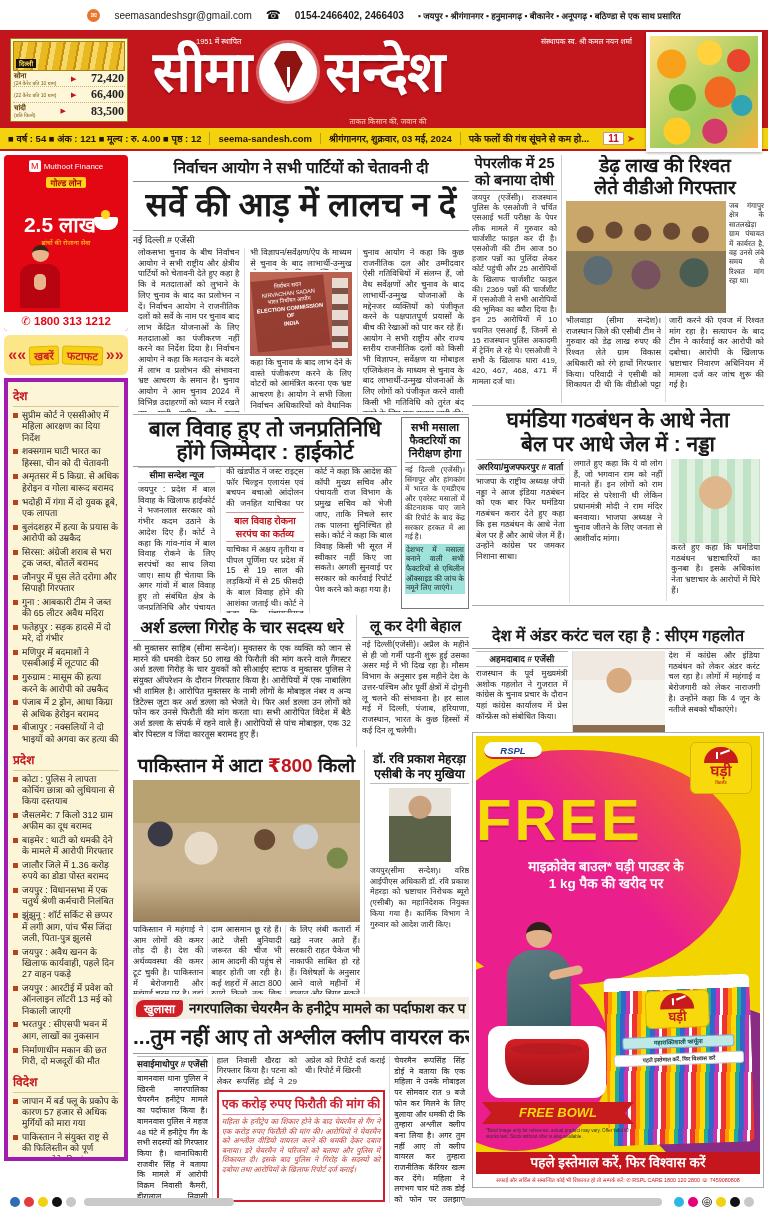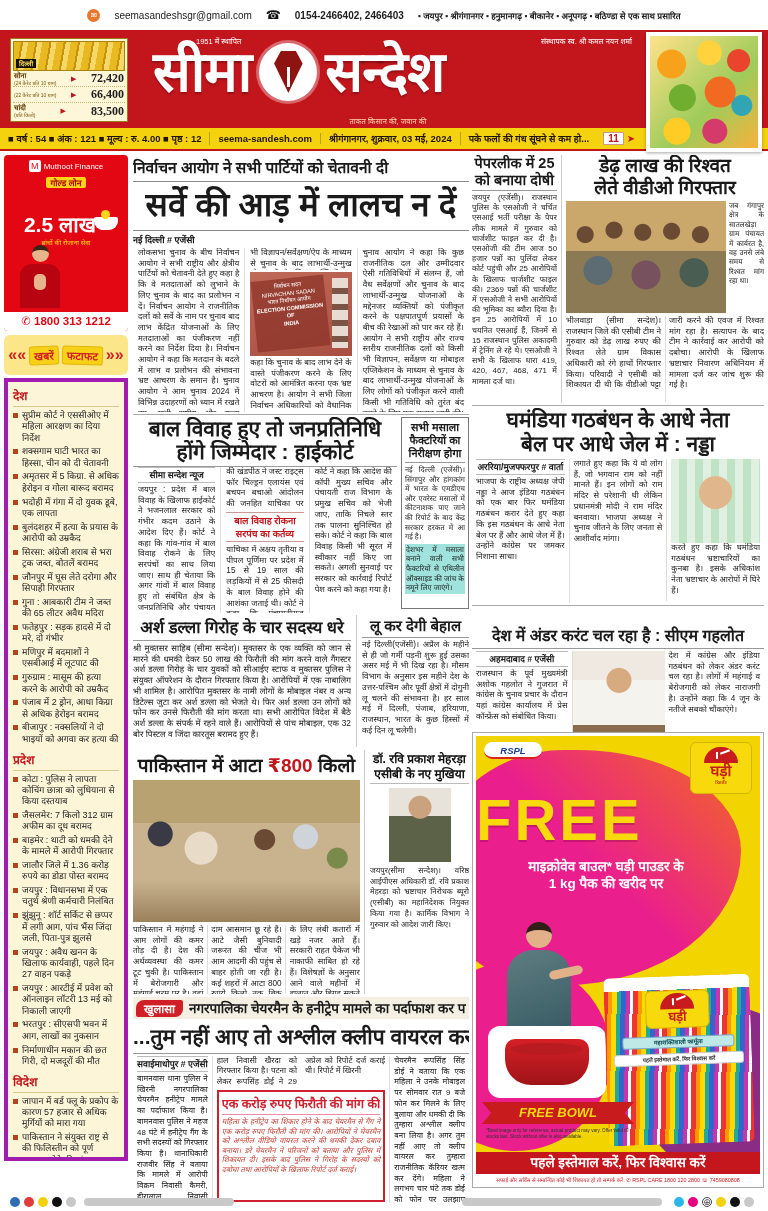--- a/index.html
+++ b/index.html
@@ -69,23 +69,23 @@
   .kfchip{background:#f7d117;border:1px solid #e2b50a;border-radius:3px;padding:1px 4px;font-size:11px;font-weight:bold;transform:rotate(-2deg)}
   .kfchip2{transform:rotate(2deg)}
   .sectionsbox{margin-top:3px;background:#fdf5d7;border:4px solid #a21caf;padding:2px 5px 4px;height:783px;overflow:hidden}
   .sbsec{margin-bottom:2px}
   .sbtitle{color:#c3161c;font-weight:bold;font-size:12px;padding:3px 0 2px;border-bottom:1px solid #d8c98f;margin-bottom:3px}
   .sbitem{display:flex;gap:4px;margin-bottom:2.5px}
   .bullet{flex:0 0 5px;width:5px;height:5px;background:#b5431c;margin-top:3px}
   .sbitem span.t{font-size:9px;line-height:11.3px;color:#222}
   
   .center{position:absolute;left:133px;top:155px;width:336px;}
-  .kicker{font-size:15.5px;font-weight:bold;border-bottom:1px solid #888;padding:1px 0 3px;overflow:hidden;white-space:nowrap}
+  .kicker{font-size:15.5px;font-weight:bold;text-align:center;border-bottom:1px solid #888;padding:1px 0 3px;overflow:hidden;white-space:nowrap}
   .mainhead{font-size:33px;font-weight:bold;text-align:center;line-height:40px;padding:3px 0 5px;border-bottom:1px solid #888;overflow:hidden;white-space:nowrap}
-  .bylinerow{font-size:9px;font-weight:bold;padding:2px 0;color:#111}
+  .bylinerow{font-size:9px;font-weight:normal;padding:2px 0;color:#111}
   .bodyrow{display:flex;gap:0}
   .bcol{flex:1;padding:0 5px;border-right:1px solid #ddd}
   .bcol:last-child{border-right:none}
   .mainbody{height:164px}
   .eci{height:84px;margin:2px 0;background:linear-gradient(160deg,#c06a58,#a84f42);position:relative;overflow:hidden}
   .ecisign{position:absolute;left:4px;top:6px;width:72%;height:84%;background:rgba(140,52,40,.75);transform:rotate(-6deg);color:#fff;font-size:5.6px;line-height:7.5px;text-align:center;padding-top:4px}
   .eciwin{position:absolute;right:4px;top:6px;width:16px;height:70px;background:repeating-linear-gradient(#e8dcd2 0 10px,#7d5348 10px 16px)}
   .secdiv{border-bottom:1px solid #aaa;margin:2px 0}
   .h2line{font-size:21px;font-weight:bold;text-align:center;line-height:23px;overflow:hidden}
   .smallbyline{font-size:8.8px;font-weight:bold;text-align:center;border-top:1px solid #bbb;border-bottom:1px solid #bbb;padding:1px 0;margin-bottom:2px}

